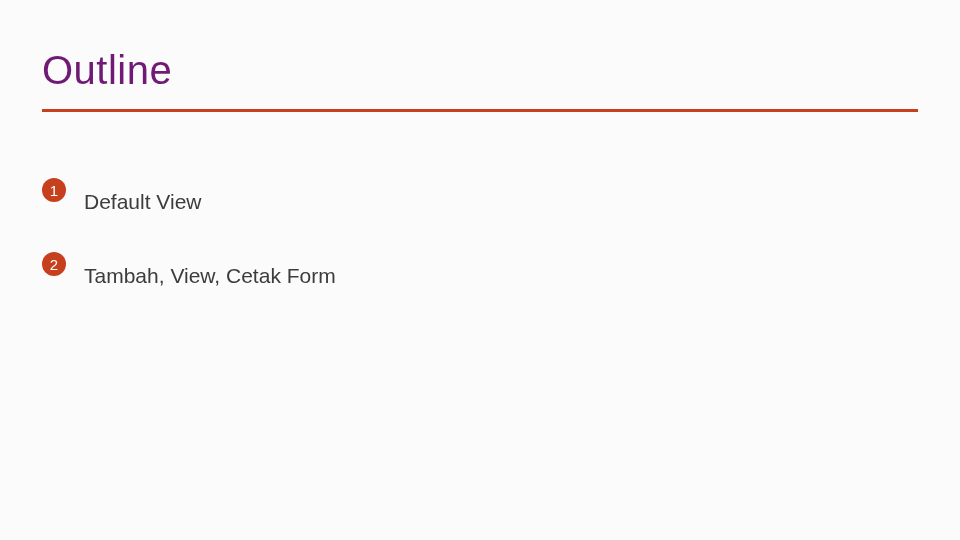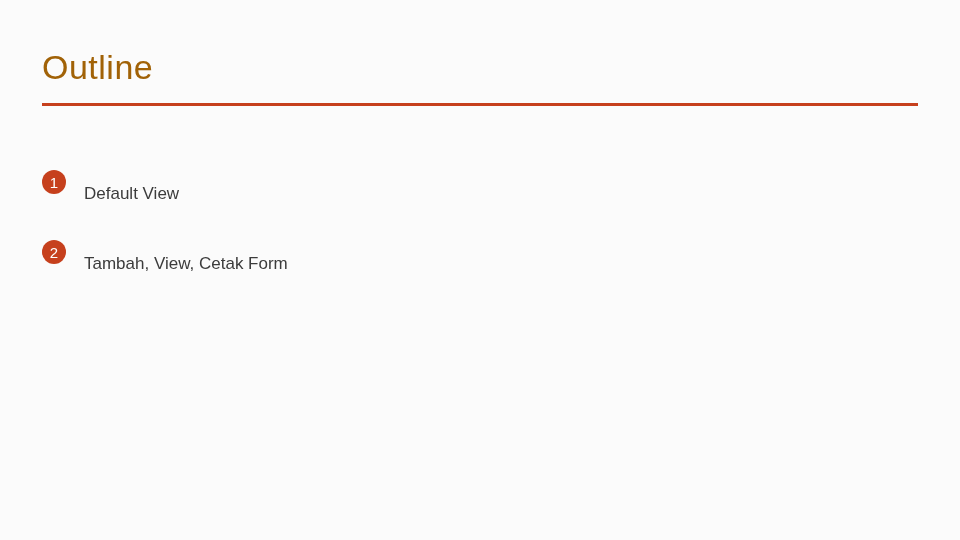--- a/index.html
+++ b/index.html
@@ -8,23 +8,23 @@
       height: 540px;
       background: #fbfbfb;
       font-family: "Segoe UI", "Segoe UI Light", Arial, sans-serif;
       position: relative;
       overflow: hidden;
     }
     .slide {
       padding: 48px 42px 0 42px;
     }
     .title {
-      font-size: 34px;
+      font-size: 40px;
       font-weight: 300;
-      color: #a16207;
+      color: #701a75;
       letter-spacing: 0.5px;
       margin-bottom: 16px;
     }
     .rule {
       height: 3px;
       background: #c6401d;
       width: 100%;
       margin-bottom: 54px;
     }
     .item {
@@ -40,21 +40,21 @@
       color: #ffffff;
       font-size: 15px;
       font-weight: 400;
       display: flex;
       align-items: center;
       justify-content: center;
       margin-right: 18px;
       flex-shrink: 0;
     }
     .item-text {
-      font-size: 17px;
+      font-size: 21px;
       color: #3c3c3c;
       font-weight: 400;
       margin-top: 24px;
     }
   </style>
 </head>
 <body>
 
 <div class="slide">
   <div class="title">Outline</div>

